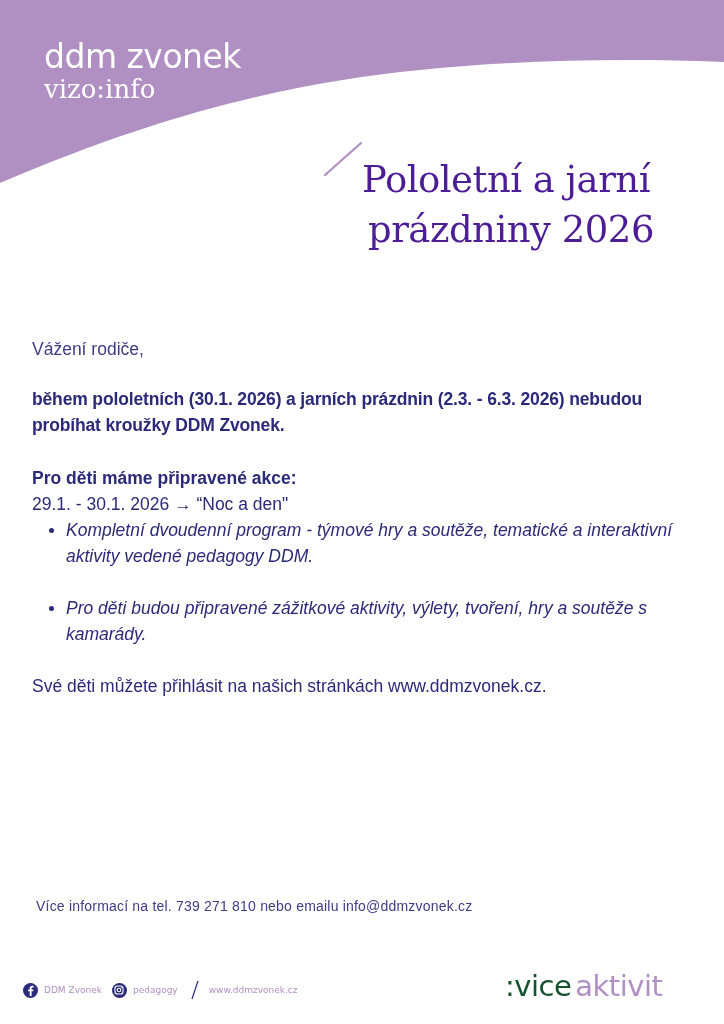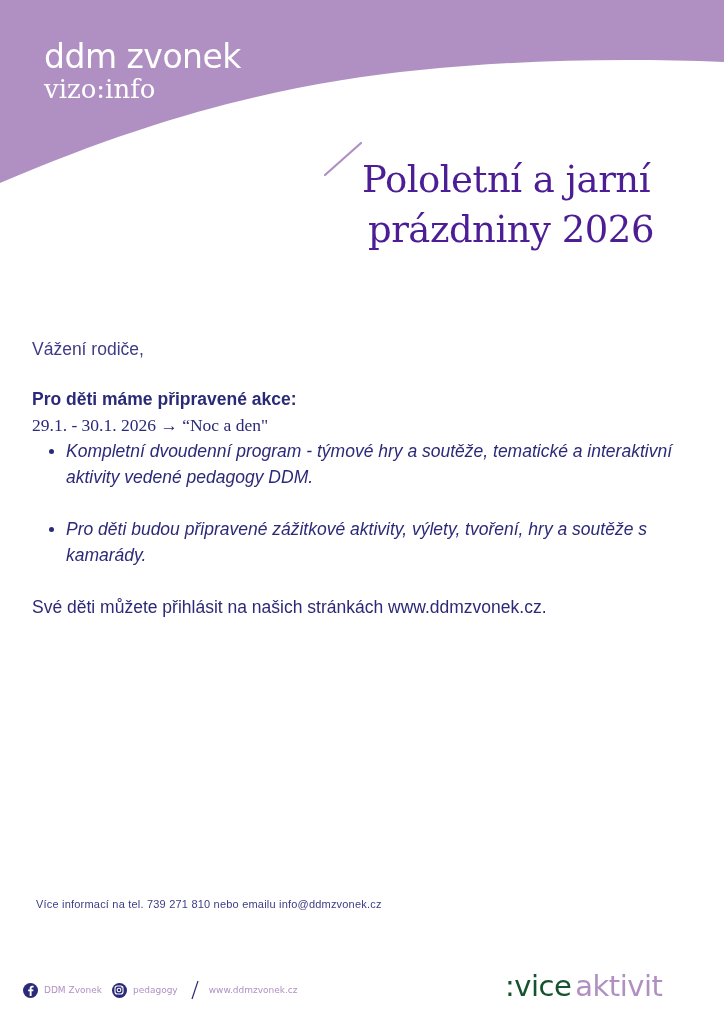--- a/index.html
+++ b/index.html
@@ -81,21 +81,20 @@
       font-weight: bold;
       margin: 0 0 27px 0;
       letter-spacing: -0.15px;
     }
     .section-heading {
       font-weight: bold;
       margin: 0;
     }
     .event-line {
       margin: 0;
-      font-family: Liberation Serif, serif;
     }
     .event-list {
       list-style: none;
       margin: 0 0 26px 0;
       padding: 0 0 0 34px;
       font-style: italic;
     }
     .event-list li {
       position: relative;
     }
@@ -109,21 +108,21 @@
       border-radius: 50%;
       background: #2b2a78;
     }
     .signup {
       margin: 0;
     }
     .contact {
       position: absolute;
       left: 36px;
       top: 898px;
-      font-size: 11px;
+      font-size: 14px;
       color: #3d3c85;
       letter-spacing: 0.2px;
     }
     .footer {
       position: absolute;
       left: 23px;
       top: 979px;
       height: 22px;
       display: flex;
       align-items: center;
@@ -179,20 +178,21 @@
   <line x1="3" y1="35" x2="39" y2="3" stroke="#b090c2" stroke-width="2.2" stroke-linecap="round"></line>
 </svg>
 
 <h1 class="doc-title" style="margin:0;">
   <span>Pololetní a jarní</span>
   <span class="line2">prázdniny 2026</span>
 </h1>
 
 <div class="body-text">
   <p class="greeting">Vážení rodiče,</p>
+  <p class="notice">během pololetních (30.1. 2026) a jarních prázdnin (2.3. - 6.3. 2026) nebudou probíhat kroužky DDM Zvonek.</p>
 
   <p class="section-heading">Pro děti máme připravené akce:</p>
 
   <p class="event-line">29.1. - 30.1. 2026 → “Noc a den"</p>
   <ul class="event-list">
     <li>Kompletní dvoudenní program - týmové hry a soutěže, tematické a interaktivní aktivity vedené pedagogy DDM.</li>
   </ul>
 
   <ul class="event-list">
     <li>Pro děti budou připravené zážitkové aktivity, výlety, tvoření, hry a soutěže s kamarády.</li>

